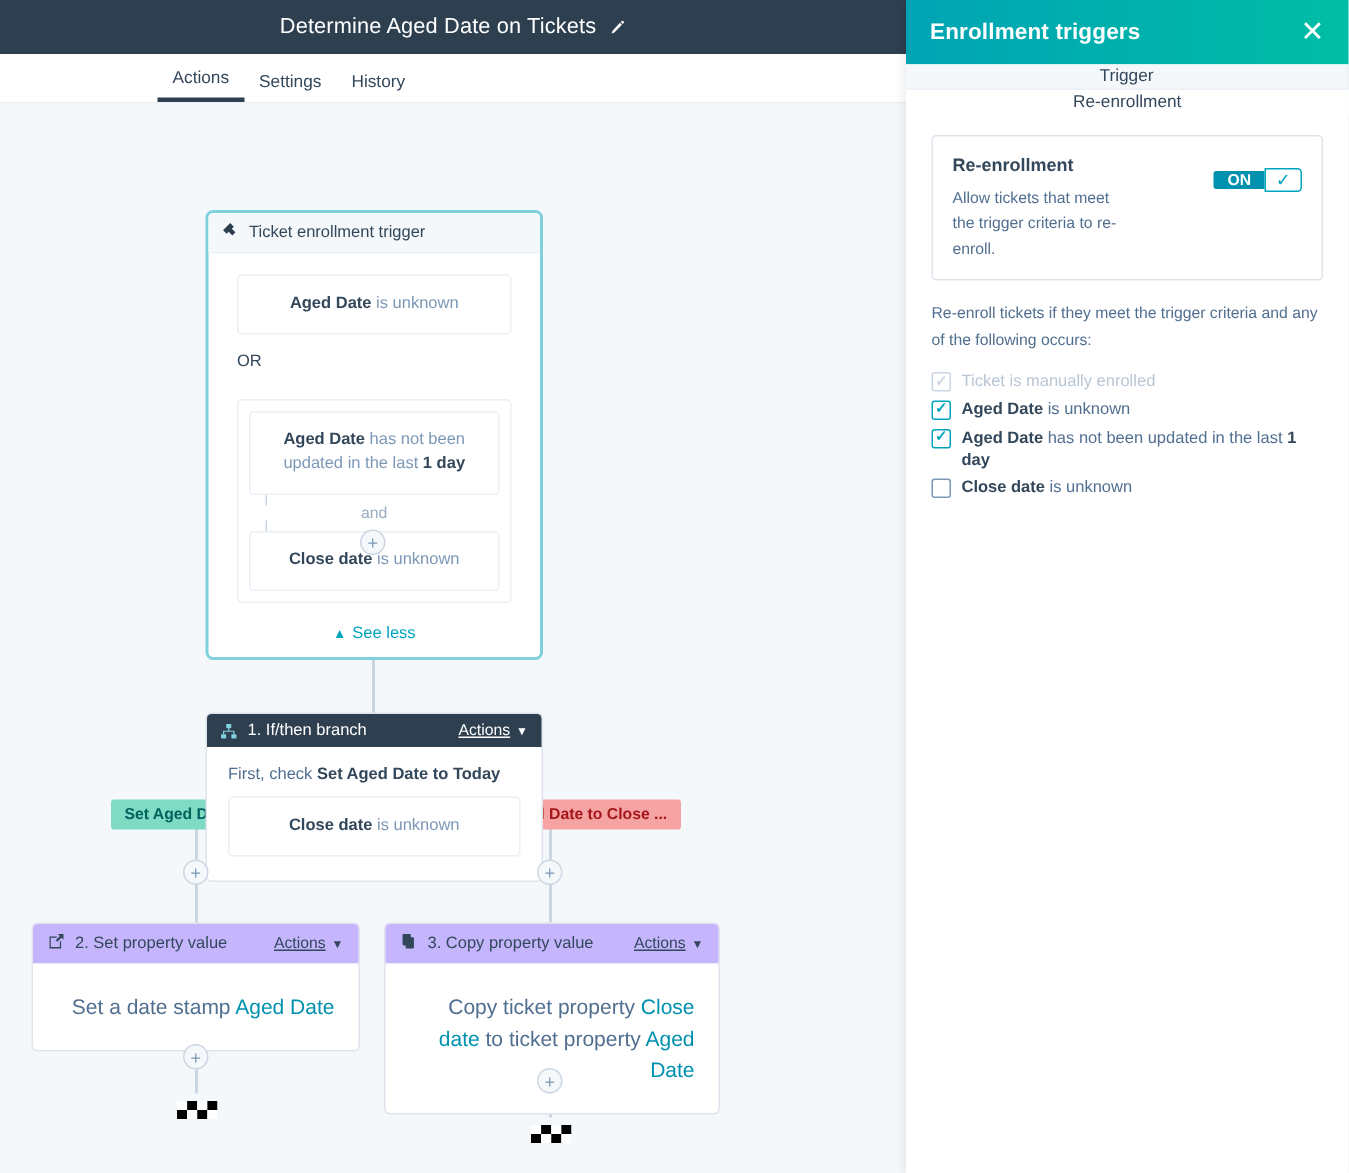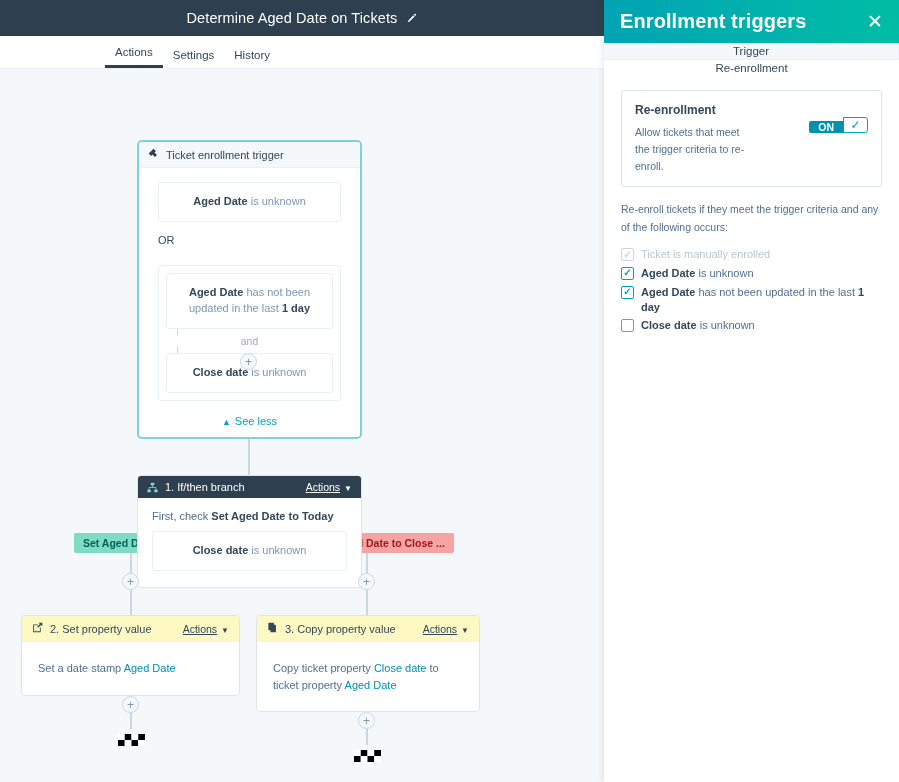--- a/index.html
+++ b/index.html
@@ -89,62 +89,62 @@
 
   
   .pill { position:absolute; font-size:10.5px; font-weight:700; padding:4px 9px; border-radius:2px; white-space:nowrap; }
   .pill.teal { background:#7fdbc4; color:#00625c; }
   .pill.red  { background:#f5a3a3; color:#a4161a; }
 
   
   .act-card { position:absolute; background:#fff; border:1px solid #dfe3eb; border-radius:4px; }
   .act-card .hdr {
     display:flex; align-items:center; gap:7px; padding:6px 10px;
-    background:#fef9c3; border-bottom:1px solid #eaf0f6; font-size:11px; color:#33475b;
+    background:#c4b5fd; border-bottom:1px solid #eaf0f6; font-size:11px; color:#33475b;
     border-radius:3px 3px 0 0;
   }
   .act-card .hdr .spacer { flex:1; }
   .act-card .hdr .actions-link { color:#33475b; }
-  .act-card .body { padding:18px 16px; font-size:11px; color:#516f90; text-align:left; line-height:1.5; }
+  .act-card .body { padding:18px 16px; font-size:14px; color:#516f90; text-align:right; line-height:1.5; }
   .act-card .body a { color:#0091ae; text-decoration:none; }
 
   
   .flag { position:absolute; width:27px; height:18px; z-index:3; }
 
   
   #panel {
     position:absolute; right:0; top:0; width:295px; height:782px;
     background:#fff; box-shadow:-2px 0 6px rgba(0,0,0,.08);
   }
   #panel-hdr {
     height:43px; background:linear-gradient(90deg,#00a4b4 0%,#00bda5 100%);
     display:flex; align-items:center; padding:0 16px; color:#fff;
   }
-  #panel-hdr .ttl { font-size:20px; font-weight:700; flex:1; letter-spacing:.1px; }
+  #panel-hdr .ttl { font-size:15px; font-weight:700; flex:1; letter-spacing:.1px; }
   #panel-hdr .x { font-size:19px; cursor:pointer; line-height:1; font-weight:300; }
 
   #panel-tabs { display:flex; height:33px; background:#fff;flex-direction:column; }
   #panel-tabs .ptab {
     flex:1; display:flex; align-items:center; justify-content:center;
     font-size:11.5px; color:#33475b; cursor:pointer;
   }
   #panel-tabs .ptab.inactive { background:#f5f8fa; border-right:1px solid #eaf0f6; border-bottom:1px solid #eaf0f6; }
   #panel-tabs .ptab.active { background:#fff; }
 
   #panel-body { padding:14px 17px; }
 
   #reenroll-card {
     border:1px solid #dfe3eb; border-radius:3px; padding:12px 13px;
     display:flex; align-items:flex-start; gap:8px; margin-bottom:14px;
   }
   #reenroll-card .txt { flex:1; }
   #reenroll-card .h { font-size:12px; font-weight:700; color:#33475b; margin-bottom:7px; }
   #reenroll-card .d { font-size:10.5px; color:#516f90; line-height:1.6; max-width:120px; }
 
-  .toggle { display:flex; align-items:flex-end; height:26px; margin-top:4px; cursor:pointer; }
+  .toggle { display:flex; align-items:center; height:26px; margin-top:4px; cursor:pointer; }
   .toggle .on {
     background:#0091ae; color:#fff; font-size:10.5px; font-weight:700;
     display:flex; align-items:center; justify-content:center; padding:0 9px;
     border-radius:2px 0 0 2px;
   }
   .toggle .knob {
     background:#fff; border:1px solid #00a4bd; width:25px;
     display:flex; align-items:center; justify-content:center; color:#00a4bd; font-size:12px;
     border-radius:0 3px 3px 0;
   }

